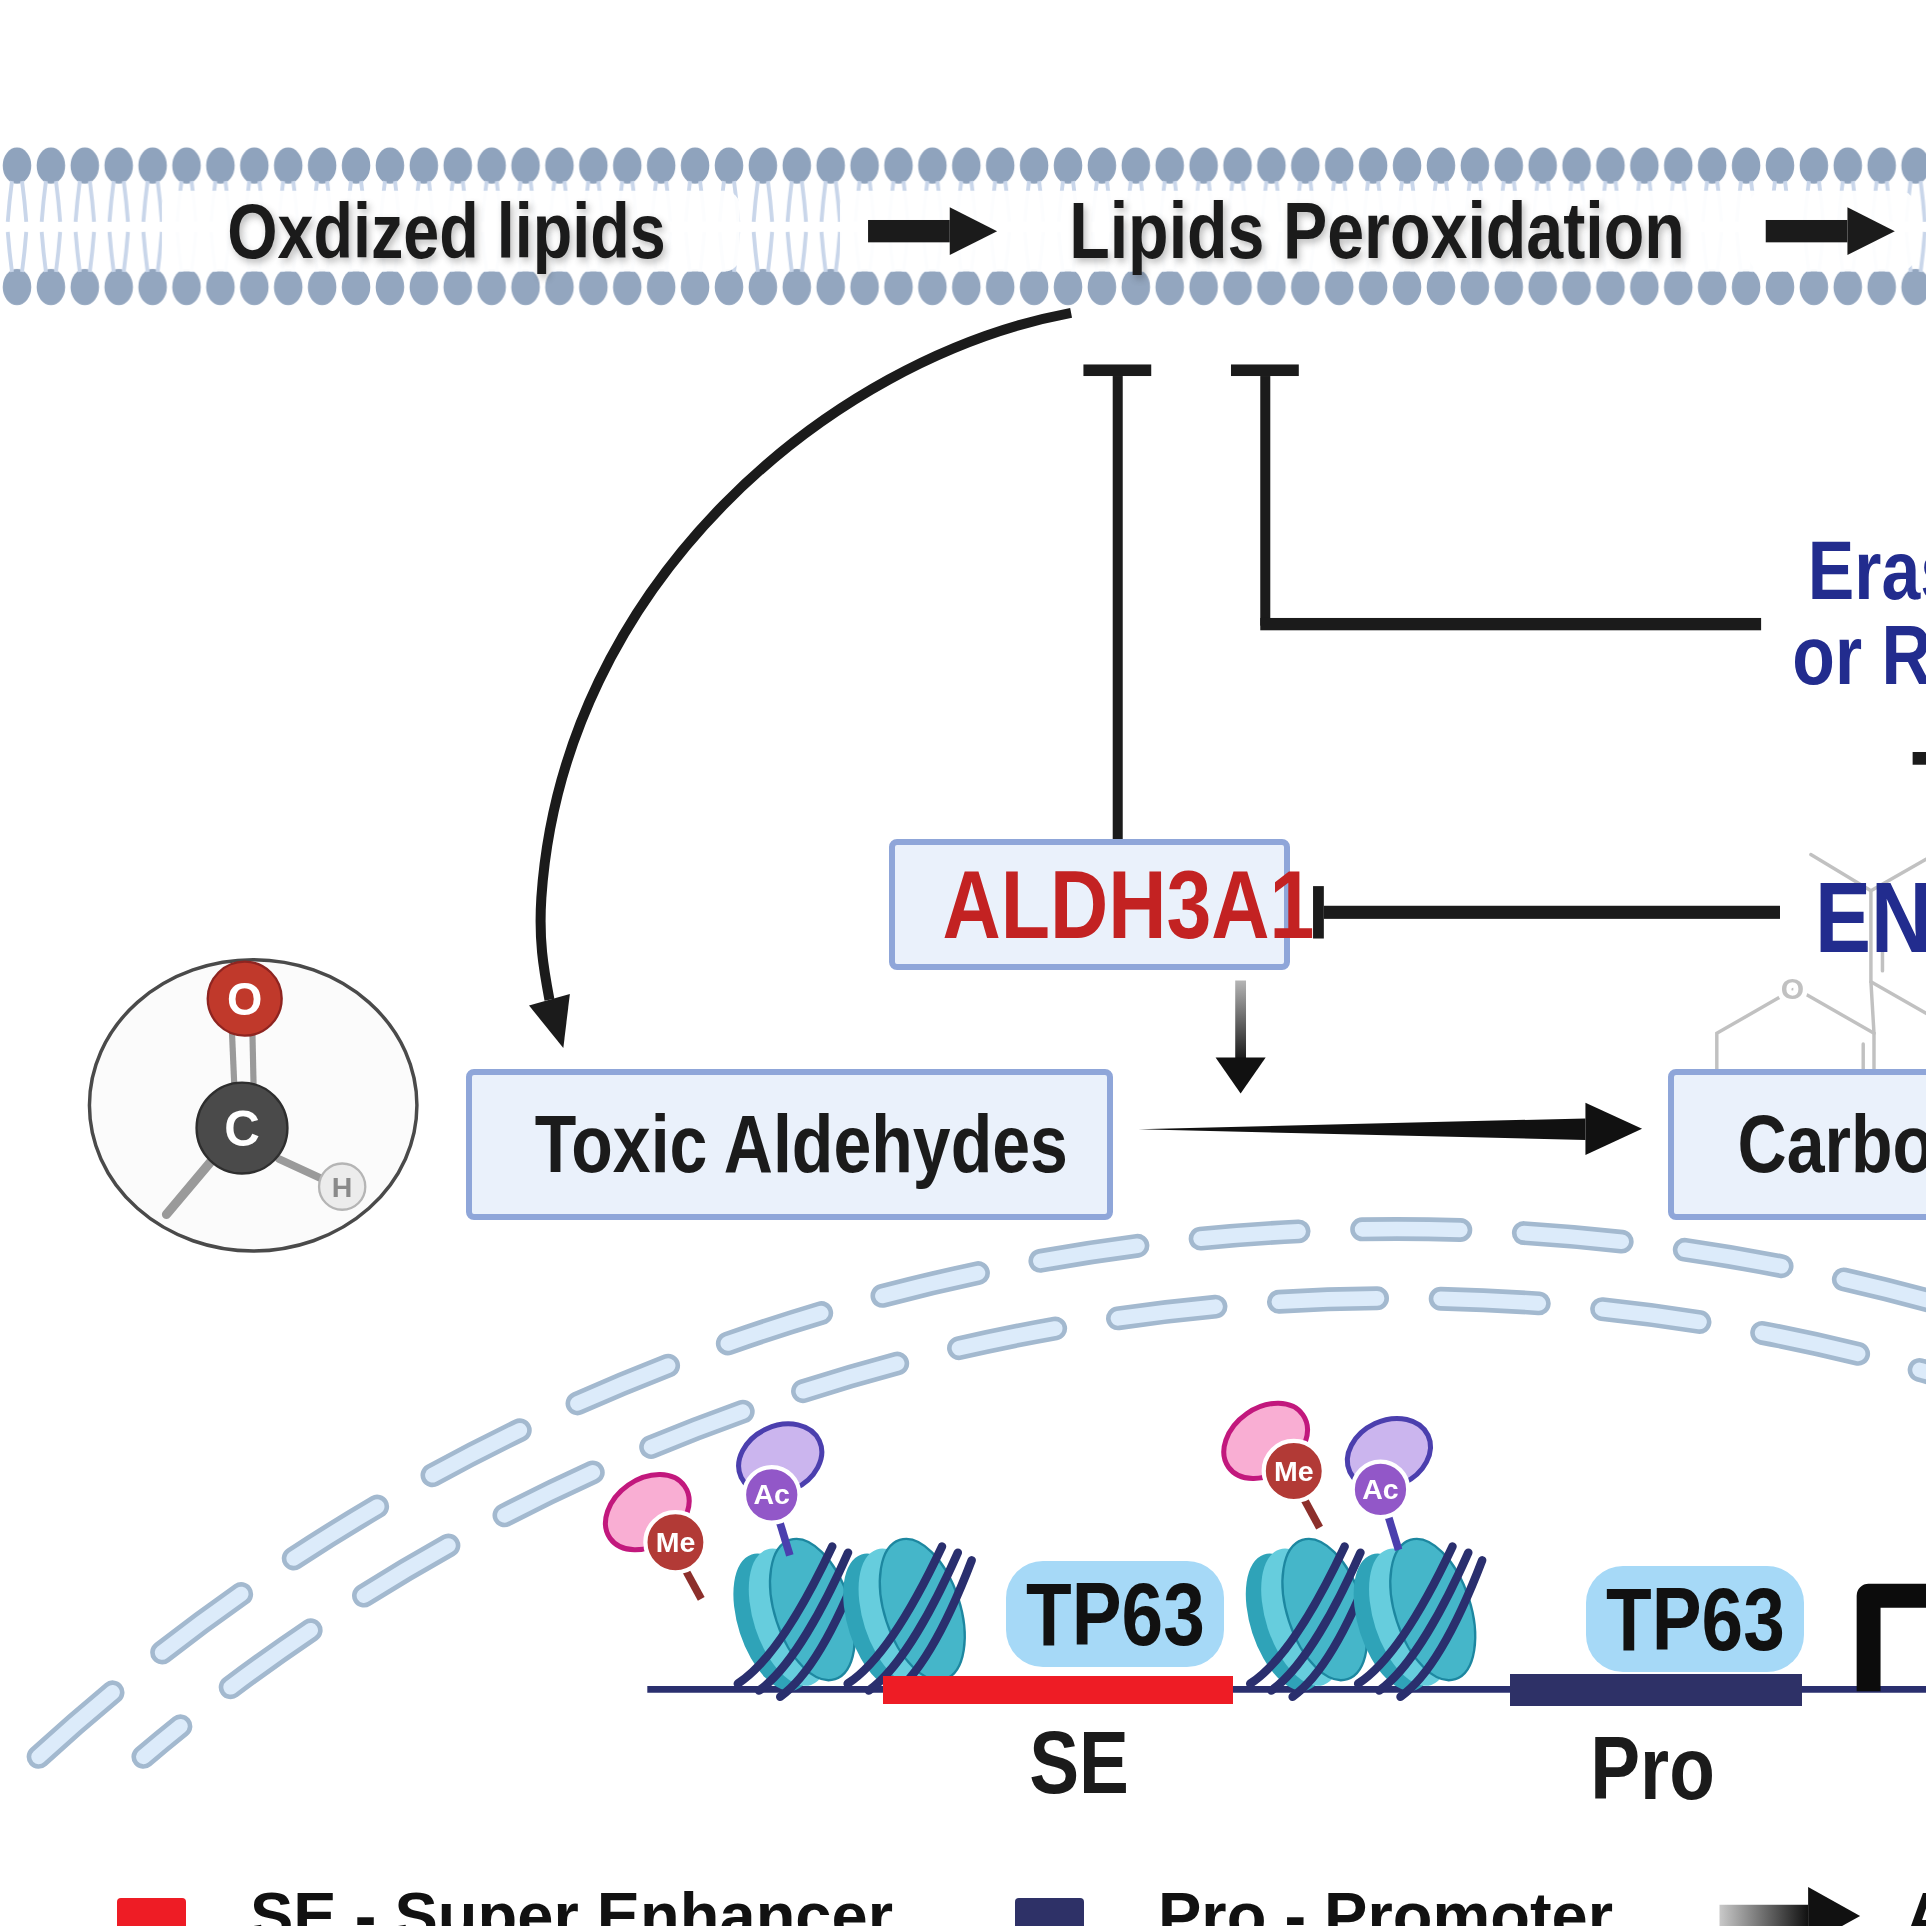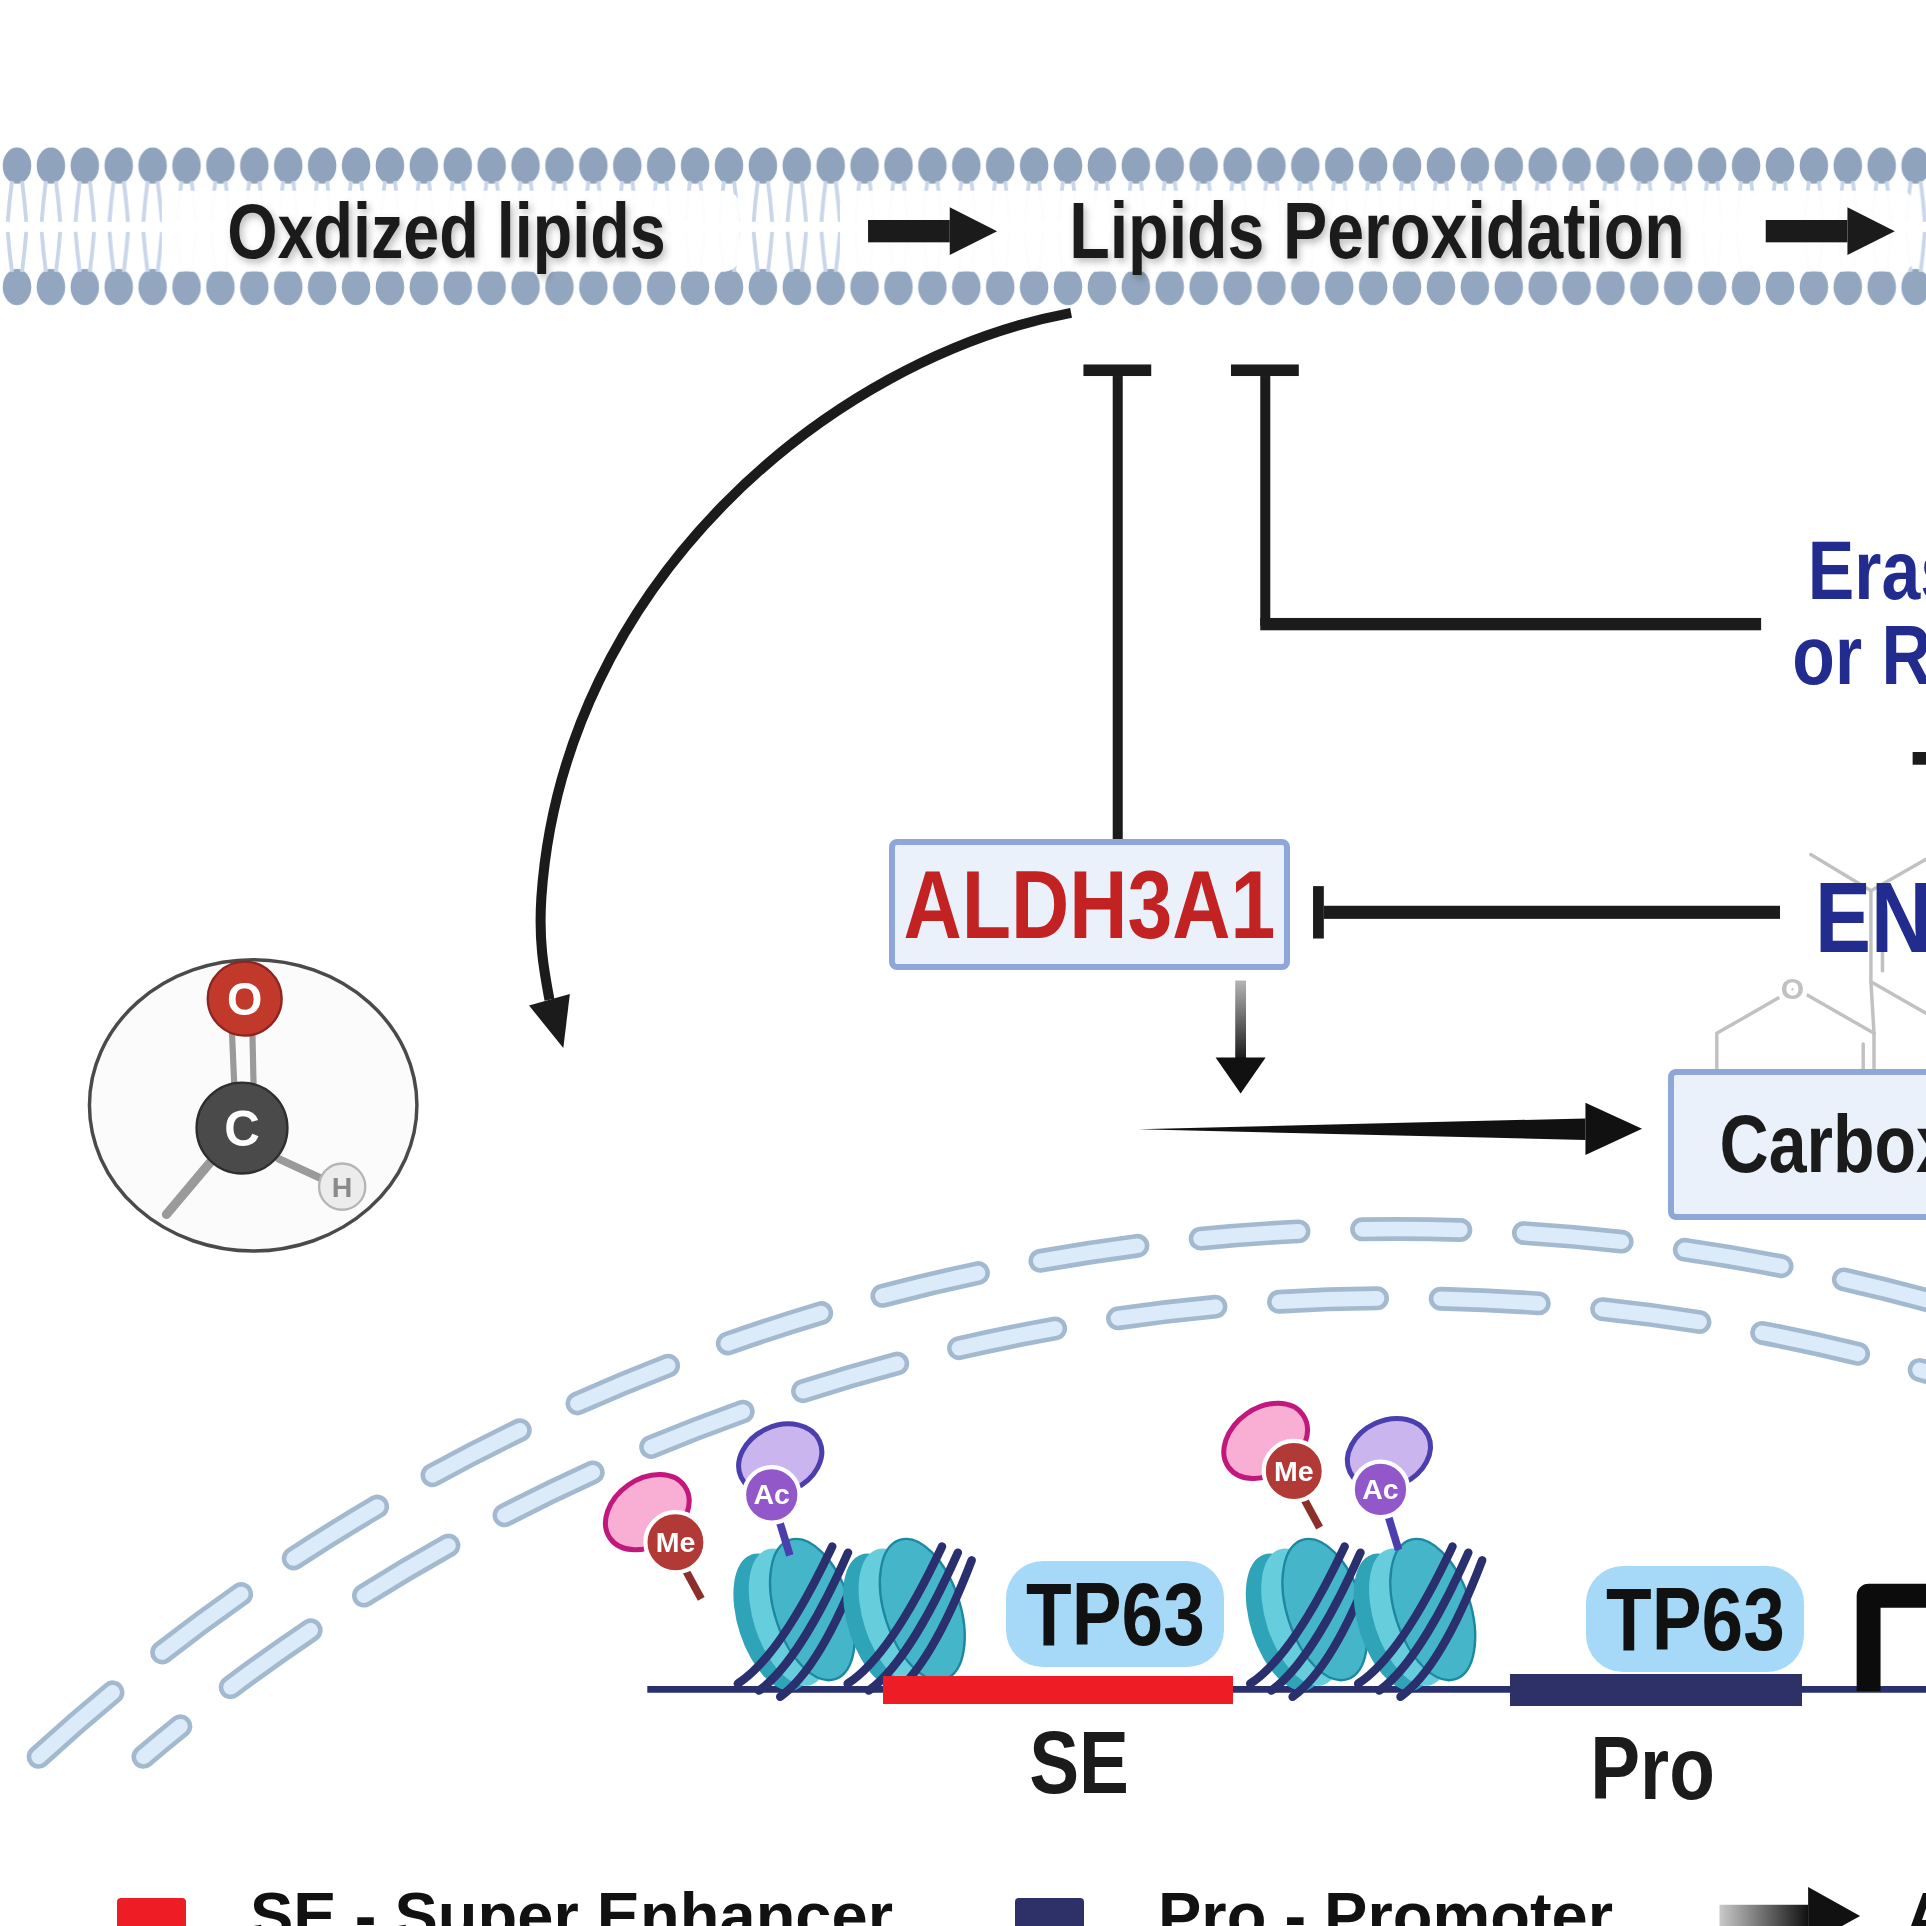--- a/index.html
+++ b/index.html
@@ -8,21 +8,21 @@
   .art{position:absolute;left:0;top:0;z-index:1;}
   .abs{position:absolute;box-sizing:border-box;}
   .lbl{display:flex;align-items:center;justify-content:center;font-weight:700;color:#1b1b1b;
        white-space:nowrap;z-index:3;}
   .cond{transform:scaleX(.84);transform-origin:center;}
   .inner{display:inline-block;font-weight:700;white-space:nowrap;}
   .navy{color:#222c8e;}
   .redtext{color:#c32222;}
   .shadowed{text-shadow:3.1px 3.9px 7.7px rgba(40,40,40,.30);}
   .box{background:#eaf1fb;border:6.2px solid #8fa6d9;border-radius:8px;display:flex;
-       align-items:center;justify-content:center;z-index:2;}
+       align-items:center;z-index:2;padding-left:12px;}
   .tp63{background:#a6d9f7;border-radius:37px;display:flex;align-items:center;justify-content:center;z-index:2;margin-left:39px;}
   .bar{z-index:2;}
   .se-red{background:#ee1c25;}
   .pro-navy{background:#2e3167;}
   .swatch{border-radius:3.9px;z-index:2;}
   .legendtext{display:flex;align-items:center;font-weight:700;color:#111;font-size:65px;
        white-space:nowrap;z-index:3;}
   .dna{fill:none;stroke:#2a2f6e;stroke-width:22;stroke-linecap:round;}
   .tail{fill:none;stroke:#c9d6ea;stroke-width:10;}
   .tail2{fill:none;stroke:#b9c9e2;stroke-width:11;}
@@ -279,20 +279,23 @@
 <div class="abs lbl cond navy" style="left:1695px;top:606px;width:462px;height:99px;font-size:83px;">or RSL3</div>
 
 <div class="abs lbl" style="left:1872px;top:697px;width:139px;height:119px;font-size:116px;">+</div>
 
 <div class="abs lbl cond navy" style="left:1716px;top:861px;width:408px;height:112px;font-size:100px;">EN40</div>
 
 <div class="abs box" style="left:889px;top:839px;width:401px;height:131px;">
   <span class="inner cond redtext" style="font-size:96px;">ALDH3A1</span>
 </div>
 
+<div class="abs box" style="left:466px;top:1069px;width:647px;height:151px;">
+  <span class="inner cond" style="font-size:81px;color:#1b1b1b;">Toxic Aldehydes</span>
+</div>
 
 <div class="abs box" style="left:1668px;top:1069px;width:643px;height:151px;">
   <span class="inner cond" style="font-size:81px;color:#1b1b1b;">Carboxylic acids</span>
 </div>
 
 <div class="abs tp63" style="left:967px;top:1561px;width:218px;height:106px;">
   <span class="inner cond" style="font-size:89px;color:#111;">TP63</span>
 </div>
 
 <div class="abs tp63" style="left:1547px;top:1566px;width:218px;height:106px;">

